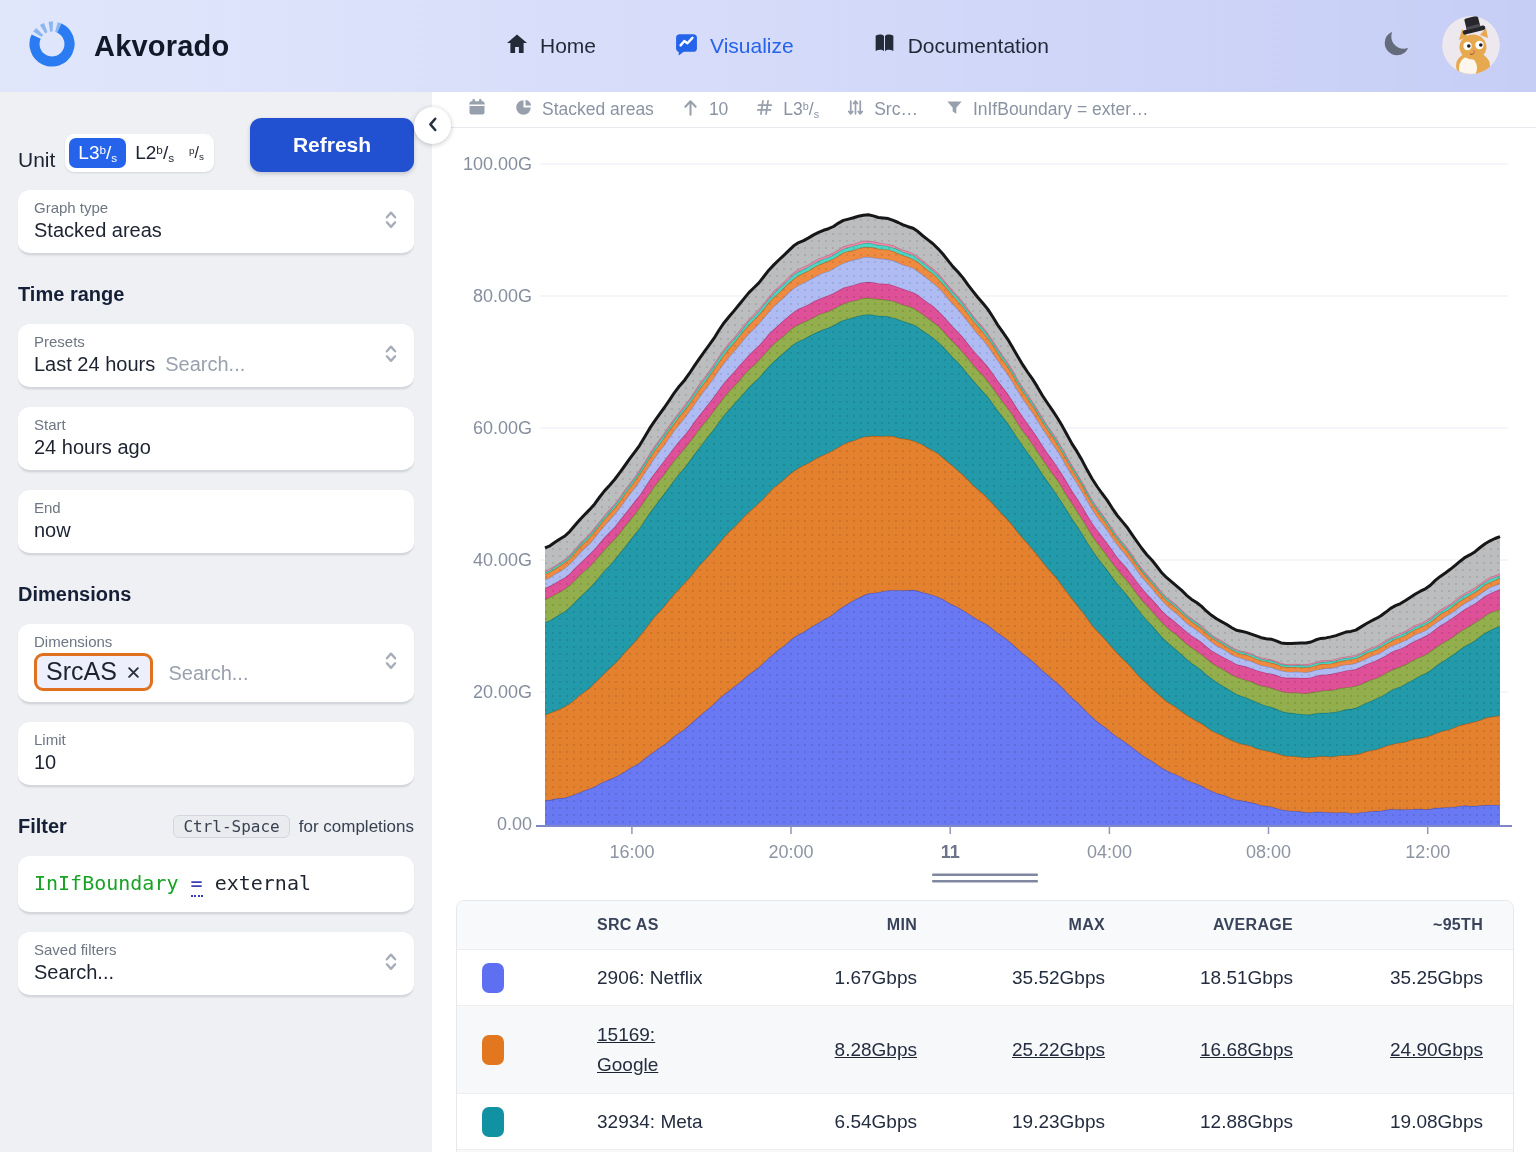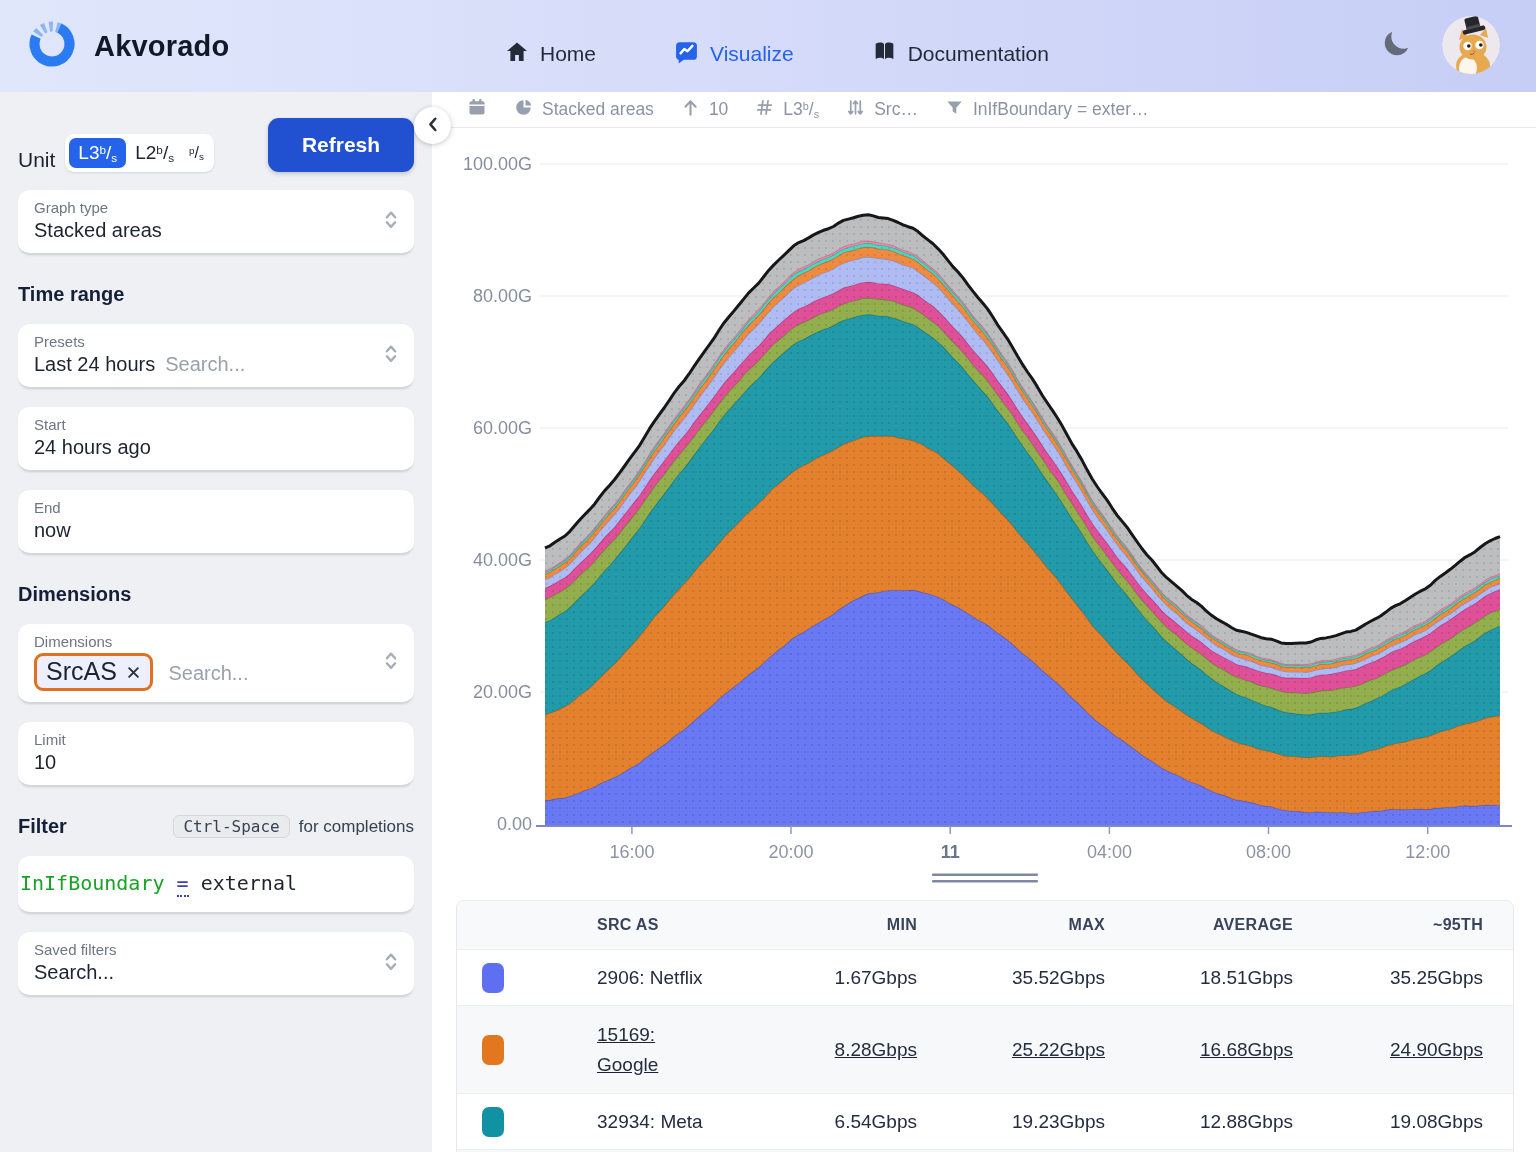--- a/index.html
+++ b/index.html
@@ -4,55 +4,55 @@
 <style>
   html,body{margin:0;padding:0;}
   body{width:1536px;height:1152px;overflow:hidden;position:relative;background:#fff;
        font-family:"Liberation Sans",sans-serif;color:#1d2330;}
   
   .navbar{position:absolute;left:0;top:0;width:1536px;height:92px;
     background:linear-gradient(90deg,#e0e7fb 0%,#d6dcf9 45%,#c7cef6 100%);
     display:flex;align-items:center;z-index:5;}
   .brand{display:flex;align-items:center;gap:16px;margin-left:26px;}
   .brand-title{font-size:29px;font-weight:700;color:#111827;letter-spacing:.2px;}
-  .nav-links{position:absolute;left:505px;top:8px;height:92px;display:flex;align-items:center;gap:78px;}
+  .nav-links{position:absolute;left:505px;top:0;height:92px;display:flex;align-items:center;gap:78px;}
   .nav-item{display:flex;align-items:center;gap:11px;font-size:21px;color:#1f2937;cursor:pointer;}
   .nav-item.active{color:#2563eb;font-weight:500;}
   .moon-btn{position:absolute;left:1381px;top:29px;width:34px;height:34px;cursor:pointer;}
   .avatar{position:absolute;left:1442px;top:16px;width:58px;height:58px;border-radius:50%;overflow:hidden;cursor:pointer;}
   
   .sidebar{position:absolute;left:0;top:92px;width:432px;bottom:0;background:#eef0f3;
     padding:26px 18px 0 18px;box-sizing:border-box;}
   .unit-row{display:flex;align-items:flex-end;}
   .unit-label{font-size:21px;color:#1d2330;margin-right:10px;}
   .seg{background:#fff;border-radius:9px;padding:4px;display:inline-flex;align-items:center;
     box-shadow:0 1px 2px rgba(16,24,40,.12);}
   .seg-chip{border-radius:7px;padding:4px 9px;font-size:19px;color:#1d2330;cursor:pointer;white-space:nowrap;}
   .seg-chip.sel{background:#2563eb;color:#fff;}
   .seg-chip.small{font-size:16px;padding:4px 6px;}
   .frac sup{font-size:.62em;vertical-align:.45em;}
   .frac sub{font-size:.62em;vertical-align:-.25em;}
-  .refresh-btn{margin-left:auto;width:146px;height:54px;border:none;border-radius:11px;
+  .refresh-btn{margin-left:auto;width:164px;height:54px;border:none;border-radius:11px;
     background:#2150d0;color:#fff;font-size:21px;font-weight:700;cursor:pointer;
     font-family:inherit;box-shadow:0 2px 4px rgba(16,24,40,.2);}
   .card{background:#fff;border-radius:12px;border-bottom:2px solid #d4d8dd;
     box-shadow:0 1px 2px rgba(16,24,40,.06);padding:9px 16px 11px;position:relative;margin-top:18px;}
   .card .lbl{font-size:15px;color:#6e7683;}
   .card .val{font-size:20px;color:#1d2330;margin-top:3px;}
   .chev{position:absolute;right:12px;top:50%;transform:translateY(-50%);}
   .placeholder{color:#9aa1ad;}
   .section-h{font-size:20px;font-weight:700;color:#152038;margin:28px 0 0;}
   .chip{display:inline-flex;align-items:center;gap:9px;background:#edeffc;border:3px solid #df7120;
     border-radius:9px;padding:1px 9px 2px;font-size:25px;color:#1d2330;cursor:pointer;}
   .inline-ph{font-size:20px;color:#9aa1ad;margin-left:10px;}
   .filter-h{display:flex;align-items:center;justify-content:space-between;margin:28px 0 8px;}
   .filter-right{display:flex;align-items:center;gap:9px;font-size:17px;color:#374151;}
   .kbd{font-family:"DejaVu Sans Mono",monospace;font-size:16px;background:#e9ebee;
     border:1px solid #d3d7dd;border-radius:6px;padding:1px 9px;color:#3a4150;}
-  .code-card{padding:15px 2px 17px;}
+  .code-card{padding:15px 16px 17px;}
   .code{font-family:"DejaVu Sans Mono",monospace;font-size:20px;}
   .code .fld{color:#18a325;}
   .code .op{color:#3d3db8;border-bottom:2px dotted #3d3db8;}
   .code .strv{color:#1e242e;}
   
   .collapse-btn{position:absolute;left:414px;top:107px;width:37px;height:37px;border-radius:50%;
     background:#fff;box-shadow:0 1px 5px rgba(16,24,40,.25);z-index:9;display:flex;
     align-items:center;justify-content:center;cursor:pointer;}
   
   .main{position:absolute;left:432px;top:92px;right:0;bottom:0;background:#fff;overflow:hidden;}

